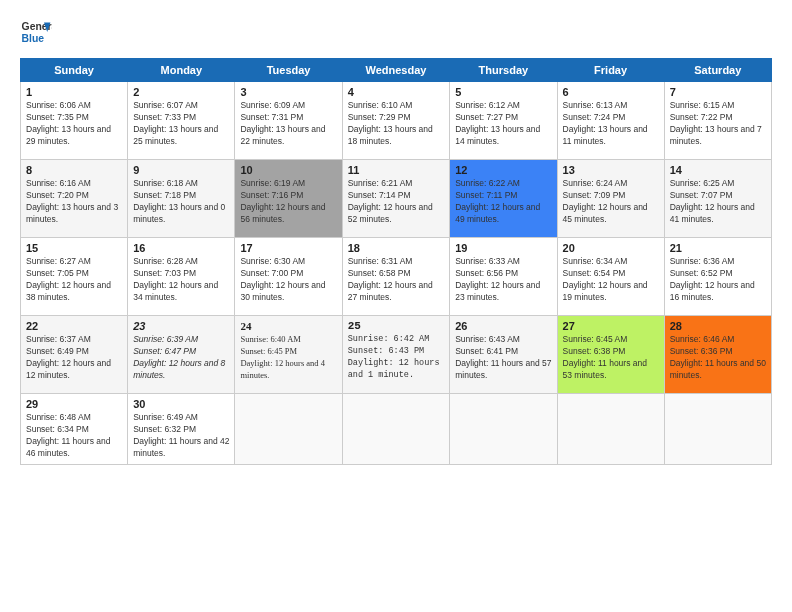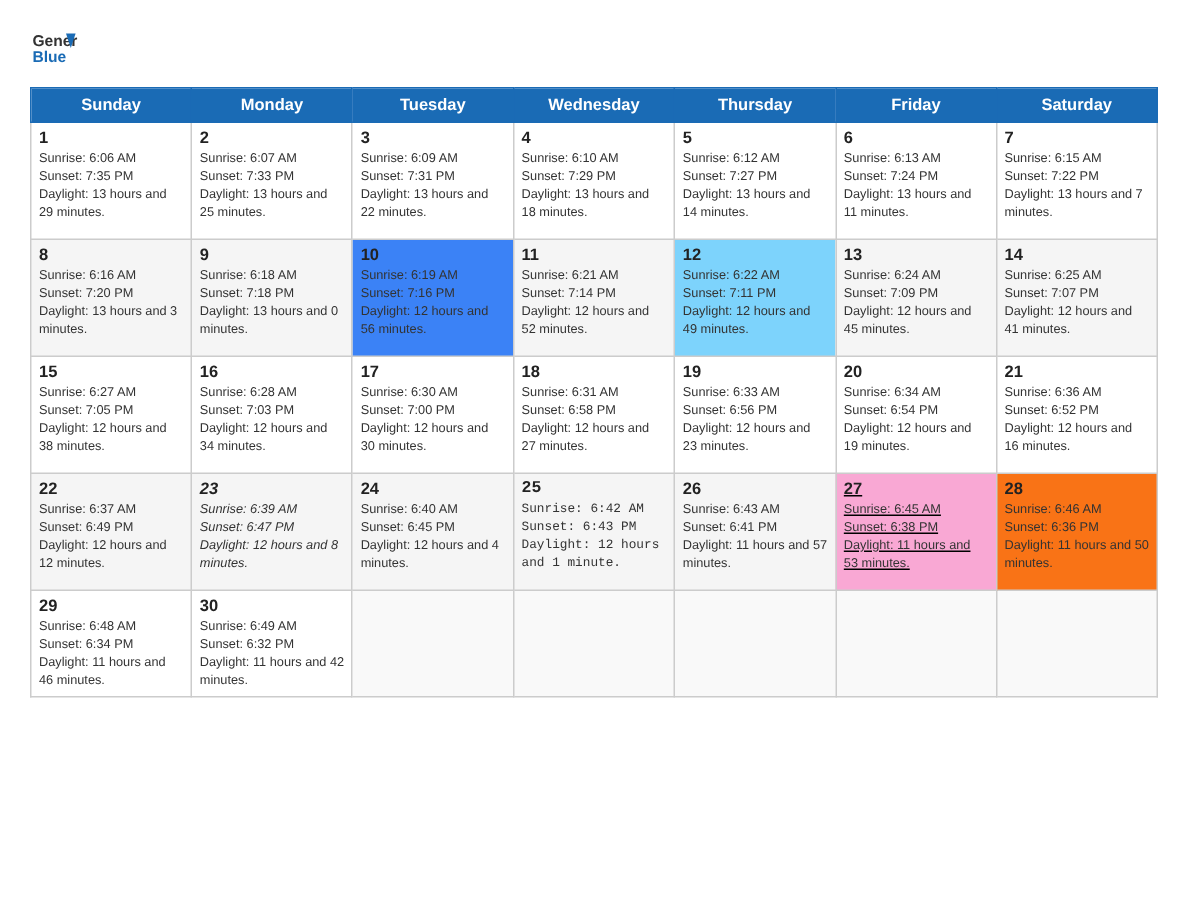--- a/index.html
+++ b/index.html
@@ -153,29 +153,29 @@
         </tr>
         <tr class="week-row" style="background: rgb(245, 245, 245);">
           <td style="background: rgb(245, 245, 245);">
             <span class="day-num">8</span>
             <div class="day-detail">Sunrise: 6:16 AM<br>Sunset: 7:20 PM<br>Daylight: 13 hours and 3 minutes.</div>
           </td>
           <td style="background: rgb(245, 245, 245);">
             <span class="day-num">9</span>
             <div class="day-detail">Sunrise: 6:18 AM<br>Sunset: 7:18 PM<br>Daylight: 13 hours and 0 minutes.</div>
           </td>
-          <td style="background: #3b82f6;">
+          <td style="background: #a3a3a3;">
             <span class="day-num">10</span>
             <div class="day-detail">Sunrise: 6:19 AM<br>Sunset: 7:16 PM<br>Daylight: 12 hours and 56 minutes.</div>
           </td>
           <td style="background: rgb(245, 245, 245); margin-left: 34px;">
             <span class="day-num">11</span>
             <div class="day-detail">Sunrise: 6:21 AM<br>Sunset: 7:14 PM<br>Daylight: 12 hours and 52 minutes.</div>
           </td>
-          <td style="background: #7dd3fc;">
+          <td style="background: #3b82f6;">
             <span class="day-num">12</span>
             <div class="day-detail">Sunrise: 6:22 AM<br>Sunset: 7:11 PM<br>Daylight: 12 hours and 49 minutes.</div>
           </td>
           <td style="background: rgb(245, 245, 245);">
             <span class="day-num">13</span>
             <div class="day-detail">Sunrise: 6:24 AM<br>Sunset: 7:09 PM<br>Daylight: 12 hours and 45 minutes.</div>
           </td>
           <td style="background: rgb(245, 245, 245);">
             <span class="day-num">14</span>
             <div class="day-detail">Sunrise: 6:25 AM<br>Sunset: 7:07 PM<br>Daylight: 12 hours and 41 minutes.</div>
@@ -213,33 +213,33 @@
         </tr>
         <tr class="week-row" style="background: rgb(245, 245, 245);">
           <td style="background: rgb(245, 245, 245);">
             <span class="day-num">22</span>
             <div class="day-detail">Sunrise: 6:37 AM<br>Sunset: 6:49 PM<br>Daylight: 12 hours and 12 minutes.</div>
           </td>
           <td style="background: rgb(245, 245, 245); font-style: italic;">
             <span class="day-num">23</span>
             <div class="day-detail">Sunrise: 6:39 AM<br>Sunset: 6:47 PM<br>Daylight: 12 hours and 8 minutes.</div>
           </td>
-          <td style="background: rgb(245, 245, 245);">
+          <td style="background: rgb(245, 245, 245); font-family: Liberation Serif, serif;">
             <span class="day-num">24</span>
             <div class="day-detail">Sunrise: 6:40 AM<br>Sunset: 6:45 PM<br>Daylight: 12 hours and 4 minutes.</div>
           </td>
           <td style="background: rgb(245, 245, 245); font-family: Liberation Mono, monospace;">
             <span class="day-num">25</span>
             <div class="day-detail">Sunrise: 6:42 AM<br>Sunset: 6:43 PM<br>Daylight: 12 hours and 1 minute.</div>
           </td>
           <td style="background: rgb(245, 245, 245);">
             <span class="day-num">26</span>
             <div class="day-detail">Sunrise: 6:43 AM<br>Sunset: 6:41 PM<br>Daylight: 11 hours and 57 minutes.</div>
           </td>
-          <td style="background: #f9a8d4; text-decoration: underline;">
+          <td style="background: #bef264;">
             <span class="day-num">27</span>
             <div class="day-detail">Sunrise: 6:45 AM<br>Sunset: 6:38 PM<br>Daylight: 11 hours and 53 minutes.</div>
           </td>
           <td style="background: #f97316;">
             <span class="day-num">28</span>
             <div class="day-detail">Sunrise: 6:46 AM<br>Sunset: 6:36 PM<br>Daylight: 11 hours and 50 minutes.</div>
           </td>
         </tr>
         <tr class="last-row">
           <td>

